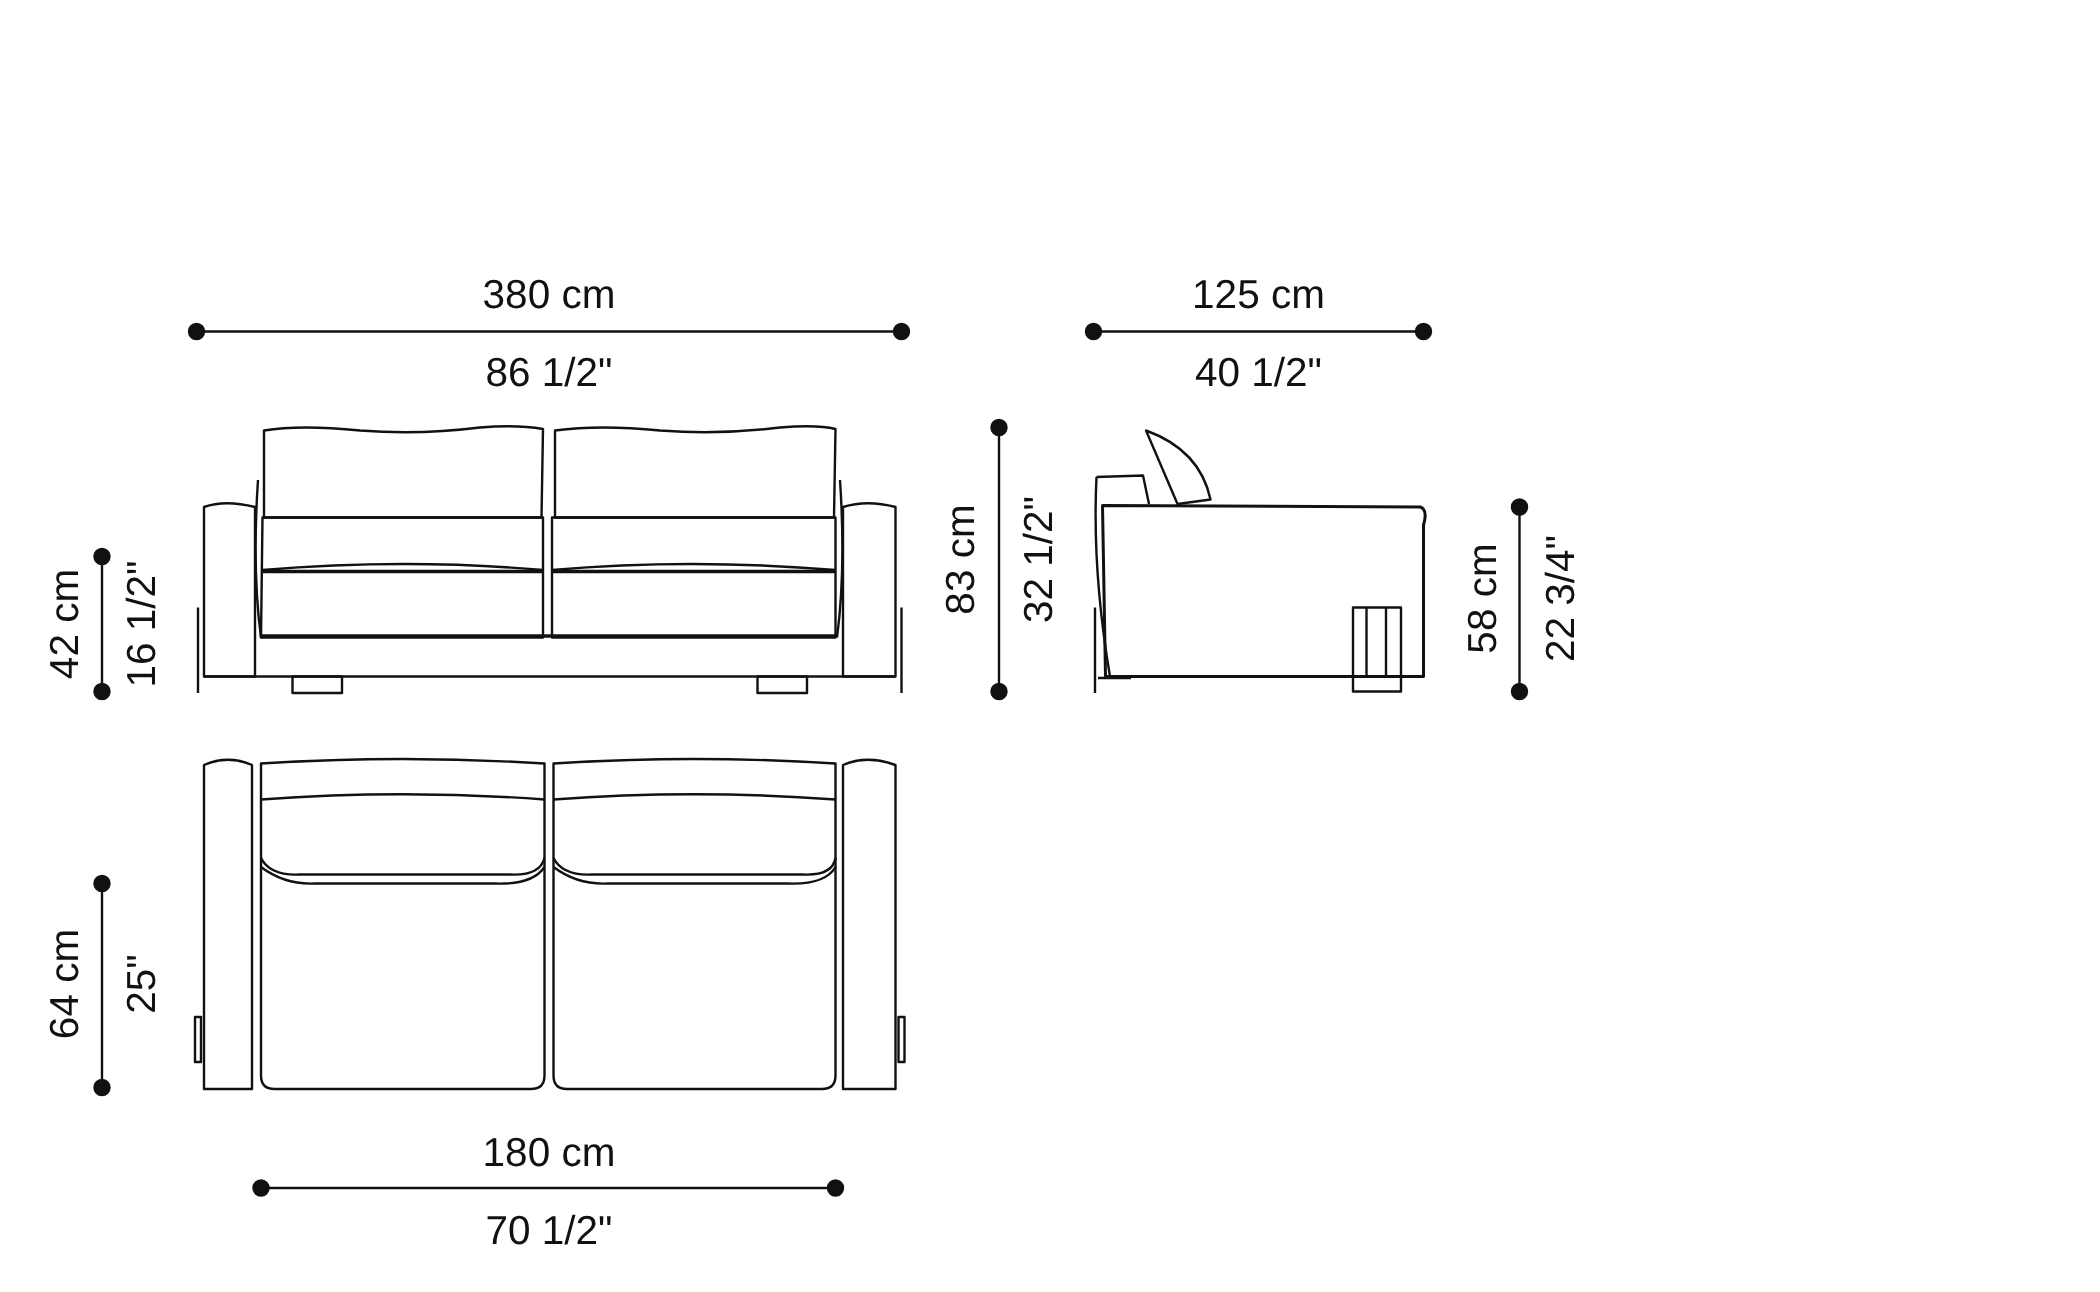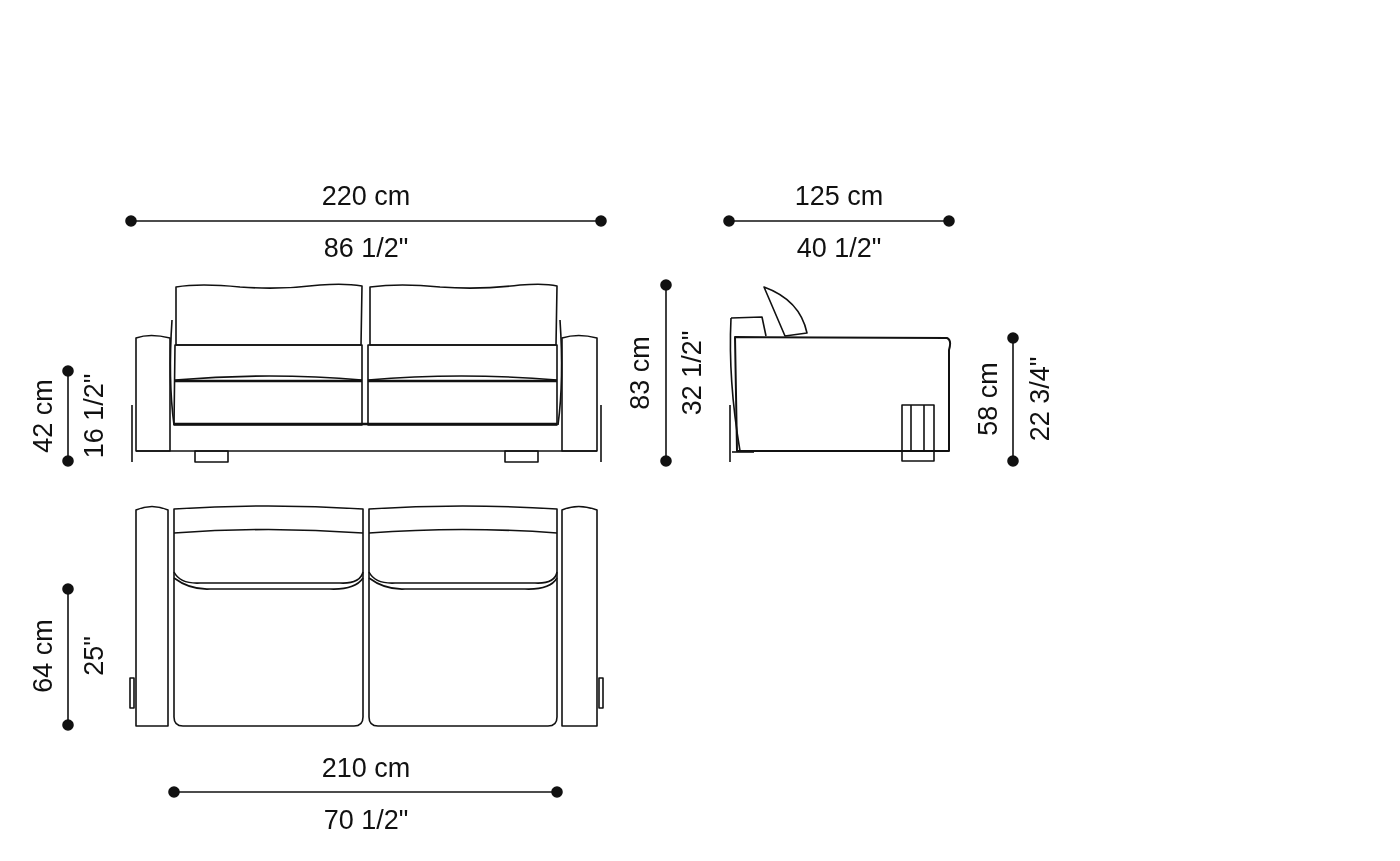--- a/index.html
+++ b/index.html
@@ -80,26 +80,26 @@
     <path d="M369 533 Q462 526 557 533"></path>
     <path d="M174 572 Q180 584 200 583 L340 583 Q360 584 363 572"></path>
     <path d="M369 572 Q375 584 395 583 L535 583 Q555 584 557 572"></path>
     <path d="M174 578 Q190 590 210 589 L330 589 Q355 590 363 578"></path>
     <path d="M369 578 Q385 590 405 589 L525 589 Q550 590 557 578"></path>
     <rect x="130" y="678" width="4" height="30"></rect>
     <rect x="599" y="678" width="4" height="30"></rect>
   </g>
 </svg>
 
-<div class="lbl h" style="left:366px;top:181px">220 cm</div>
+<div class="lbl h" style="left:366px;top:181px">380 cm</div>
 <div class="lbl h" style="left:366px;top:233px">86 1/2"</div>
 <div class="lbl h" style="left:839px;top:181px">125 cm</div>
 <div class="lbl h" style="left:839px;top:233px">40 1/2"</div>
 <div class="lbl v" style="left:640px;top:373px">83 cm</div>
 <div class="lbl v" style="left:692px;top:373px">32 1/2"</div>
 <div class="lbl v" style="left:988px;top:399px">58 cm</div>
 <div class="lbl v" style="left:1040px;top:399px">22 3/4"</div>
 <div class="lbl v" style="left:43px;top:416px">42 cm</div>
 <div class="lbl v" style="left:94px;top:416px">16 1/2"</div>
 <div class="lbl v" style="left:43px;top:656px">64 cm</div>
 <div class="lbl v" style="left:94px;top:656px">25"</div>
-<div class="lbl h" style="left:366px;top:753px">210 cm</div>
+<div class="lbl h" style="left:366px;top:753px">180 cm</div>
 <div class="lbl h" style="left:366px;top:805px">70 1/2"</div>
 
 </body></html>

